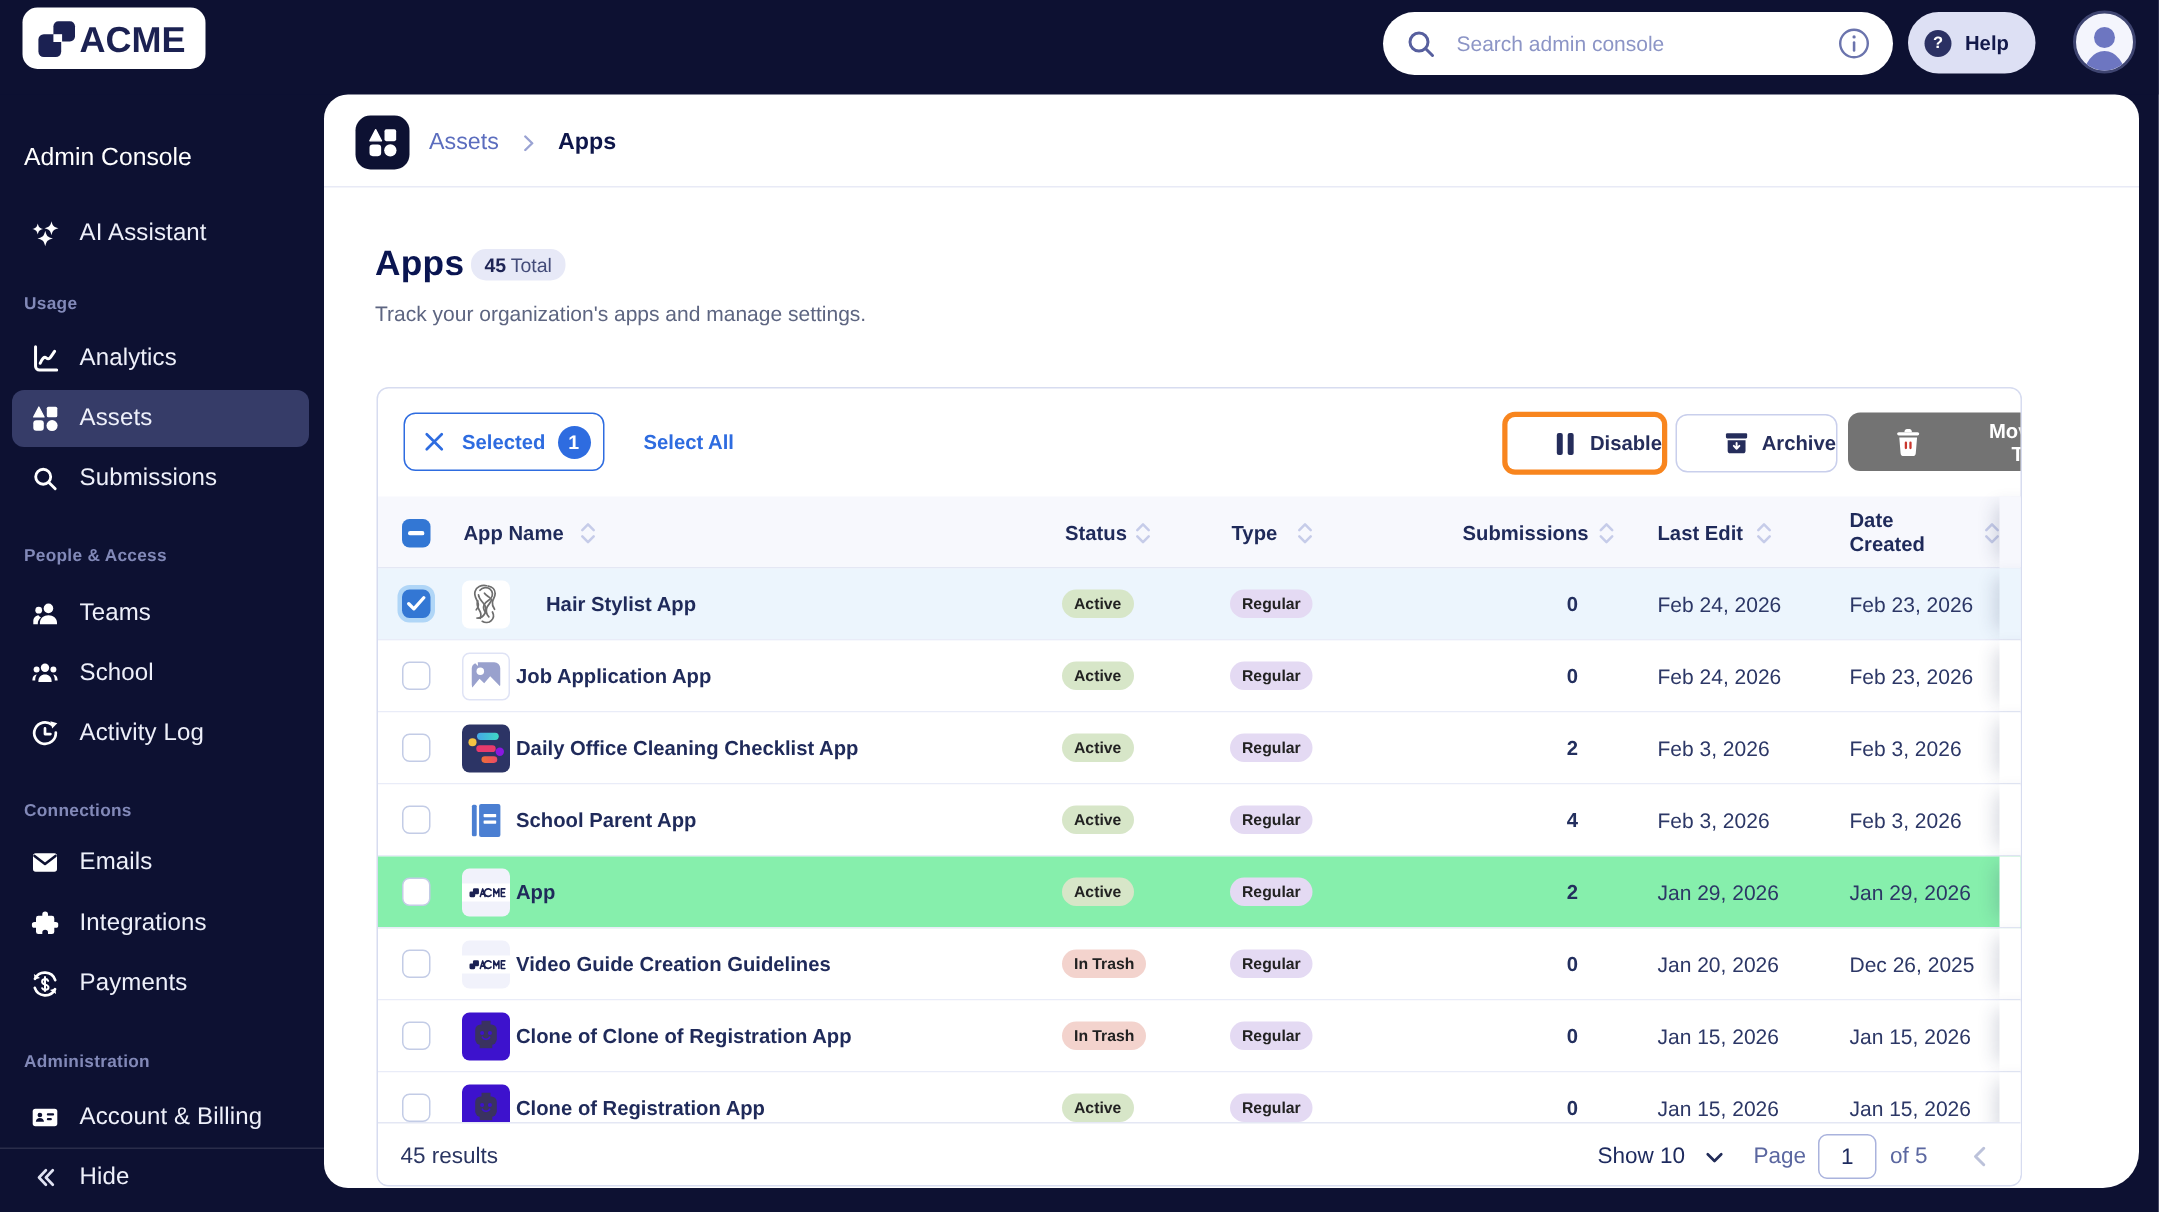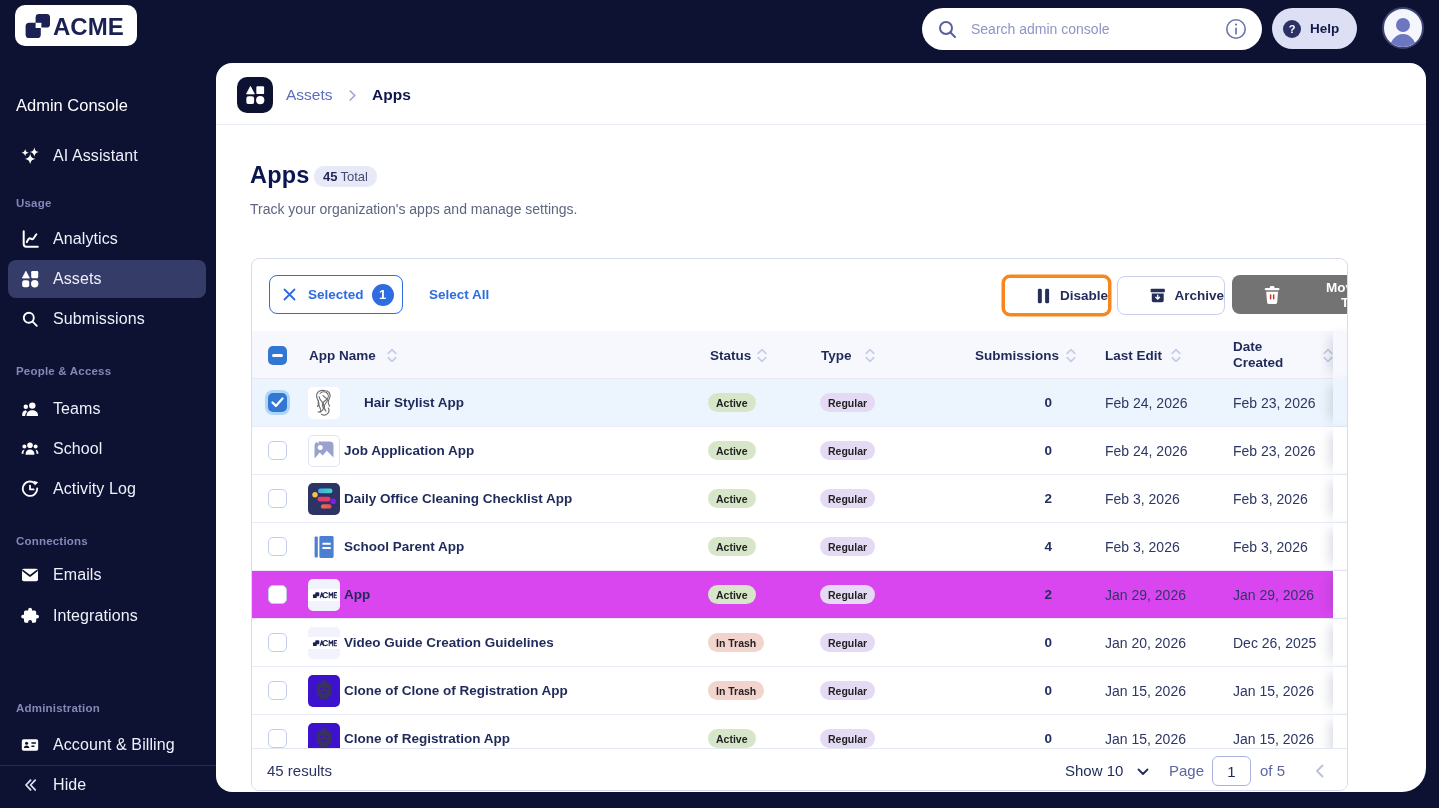--- a/index.html
+++ b/index.html
@@ -190,20 +190,33 @@
       </span>
       <span class="tx">Emails</span>
     </div>
   <div class="item" style="top:534px;">
       <span class="ic">
         <svg width="18" height="18" viewBox="0 0 18 18" style="">
           <path d="M7.2 2.6a1.9 1.9 0 0 1 3.8 0v0.9h2.6a1.6 1.6 0 0 1 1.6 1.6v2.6h0.9a1.9 1.9 0 0 1 0 3.8h-0.9v2.6a1.6 1.6 0 0 1-1.6 1.6h-2.6v-0.9a1.9 1.9 0 0 0-3.8 0v0.9H4.6A1.6 1.6 0 0 1 3 14.1v-2.6h-0.9a1.9 1.9 0 0 1 0-3.8H3V5.1a1.6 1.6 0 0 1 1.6-1.6h2.6z" fill="#fff"></path>
         </svg>
       </span>
       <span class="tx">Integrations</span>
+    </div>
+  <div class="item" style="top:574px;">
+      <span class="ic">
+        <svg width="18" height="18" viewBox="0 0 18 18" style="">
+          <path d="M15.8 6.4A7.3 7.3 0 0 0 2.3 5.6" stroke="#fff" stroke-width="1.8" fill="none" stroke-linecap="round"></path>
+          <path d="M1.6 2.4l0.6 3.6 3.5-1z" fill="#fff"></path>
+          <path d="M2.2 11.6a7.3 7.3 0 0 0 13.5 0.8" stroke="#fff" stroke-width="1.8" fill="none" stroke-linecap="round"></path>
+          <path d="M16.4 15.6l-0.6-3.6-3.5 1z" fill="#fff"></path>
+          <path d="M11.1 6.9c-.4-.9-1.6-1.3-2.6-1-.9.2-1.5 1-1.4 1.8.1 1 1.1 1.4 2.1 1.7 1 .3 2 .7 2.1 1.7.1.9-.6 1.6-1.6 1.8-1.1.2-2.2-.2-2.6-1.1" stroke="#fff" stroke-width="1.35" fill="none" stroke-linecap="round"></path>
+          <path d="M9 4.4v9.2" stroke="#fff" stroke-width="1.35" stroke-linecap="round"></path>
+        </svg>
+      </span>
+      <span class="tx">Payments</span>
     </div>
   <div class="sec" style="top:639px;">Administration</div>
   <div class="item" style="top:663px;">
       <span class="ic">
         <svg width="18" height="18" viewBox="0 0 18 18" style="">
           <rect x="0.8" y="3.2" width="16.4" height="11.6" rx="1.8" fill="#fff"></rect>
           <circle cx="5.6" cy="7.3" r="1.55" fill="#0d1132"></circle>
           <path d="M2.9 11.9c0-1.5 1.2-2.5 2.7-2.5s2.7 1 2.7 2.5z" fill="#0d1132"></path>
           <rect x="10.2" y="6.2" width="4.9" height="1.5" rx="0.75" fill="#0d1132"></rect>
           <rect x="10.2" y="9.4" width="3.4" height="1.5" rx="0.75" fill="#0d1132"></rect>
@@ -474,21 +487,21 @@
     <div class="cell date" style="left:853px;">Feb 3, 2026</div>
     <div class="cell date" style="left:981px;">Feb 3, 2026</div>
     <div class="acol" style="background:#fff;">
           <svg width="17" height="5" viewBox="0 0 17 5">
             <circle cx="2.5" cy="2.5" r="1.75" fill="#252f5e"></circle>
             <circle cx="8.5" cy="2.5" r="1.75" fill="#252f5e"></circle>
             <circle cx="14.5" cy="2.5" r="1.75" fill="#252f5e"></circle>
           </svg>
         </div>
   </div>
-  <div class="trow" style="top:312px;background:#d946ef;">
+  <div class="trow" style="top:312px;background:#86efac;">
     <div class="cell" style="left:15.5px;">
           <div class="cb"></div>
         </div>
     <div class="cell" style="left:56px;">
           <div class="appic" style="background:#f1f2fb;">
             <div style="position:absolute;left:0;top:10px;width:32px;height:12px;background:#fff;"></div>
             <svg width="32" height="32" viewBox="0 0 32 32" style="position:relative">
               <rect x="7.3" y="13.2" width="4" height="4" rx="0.9" fill="#1b2152"></rect>
               <rect x="5" y="15.3" width="3.8" height="3.8" rx="0.9" fill="#1b2152"></rect>
               <g stroke="#1b2152" stroke-width="1.05" fill="none" stroke-linecap="round" stroke-linejoin="round">

